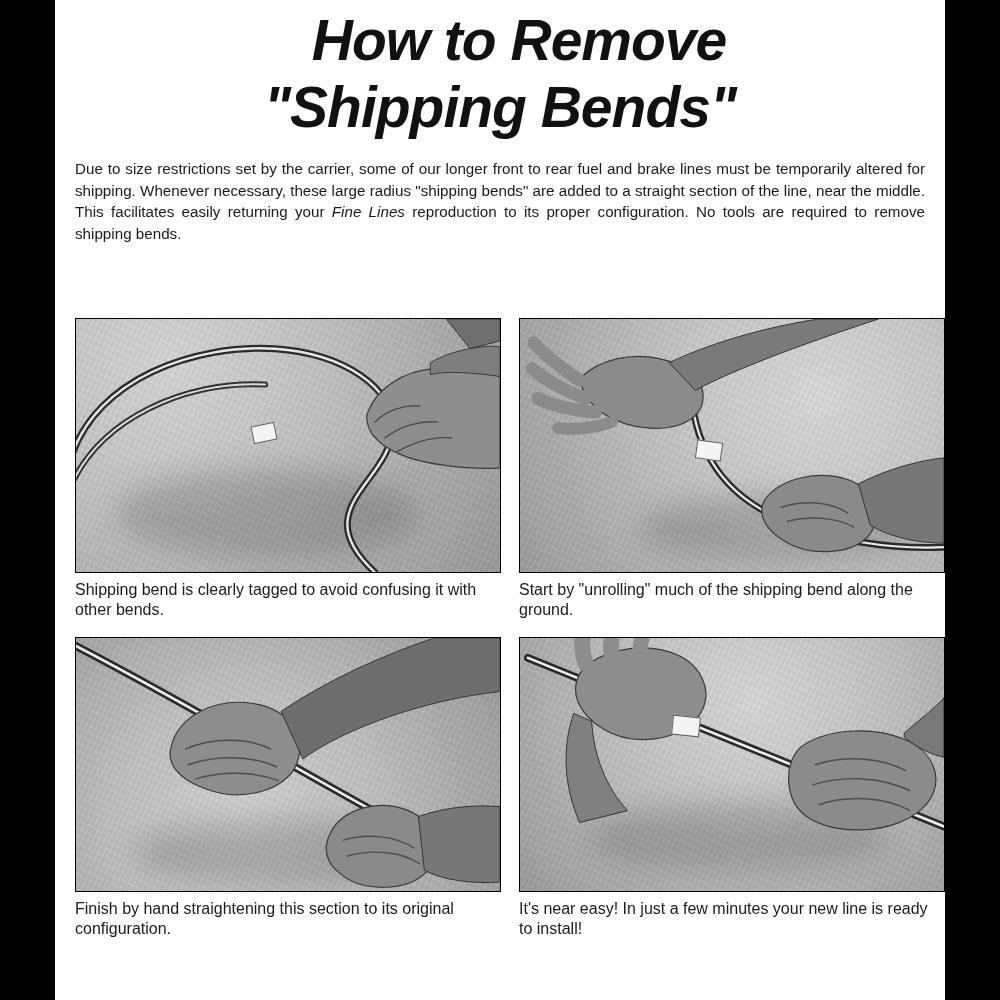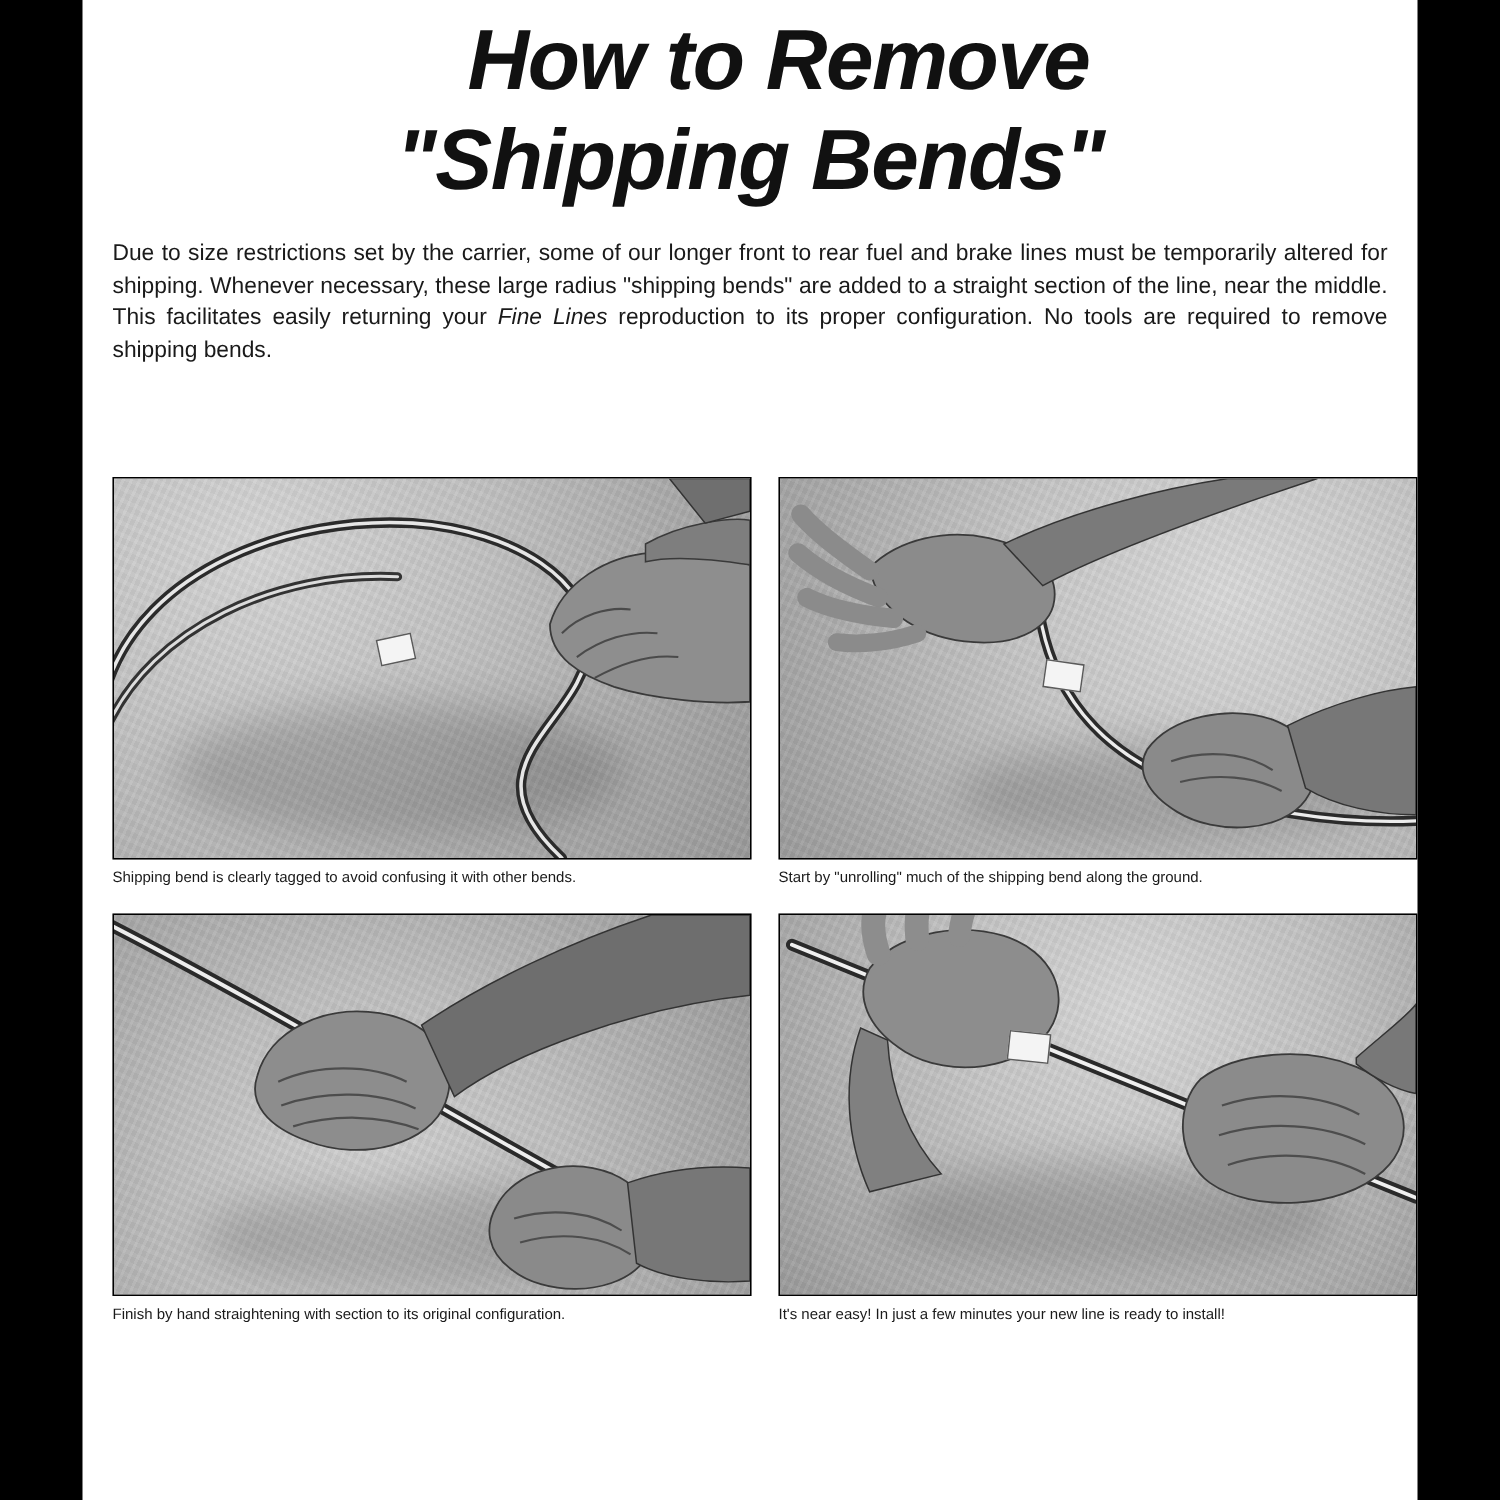--- a/index.html
+++ b/index.html
@@ -90,21 +90,21 @@
     position: relative;
     width: 426px;
     height: 255px;
     overflow: hidden;
     border: 1px solid #000;
     box-sizing: border-box;
     background: #b9b9b9;
   }
   .caption {
     margin-top: 7px;
-    font-size: 10px;
+    font-size: 16px;
     line-height: 1.28;
     color: #1a1a1a;
     font-family: "Liberation Sans", sans-serif;
   }
 
   
   .bg-a {
     position: absolute;
     inset: 0;
     background:
@@ -252,21 +252,21 @@
               <path d="M 112 128 C 140 118, 176 118, 202 130" fill="none" stroke="#4d4d4d" stroke-width="1.5"></path>
               <path d="M 120 142 C 146 134, 178 134, 204 144" fill="none" stroke="#4d4d4d" stroke-width="1.5"></path>
               <path d="M 206 74 C 250 44, 306 18, 360 0 L 426 0 L 426 54 C 350 62, 268 92, 228 122 Z" fill="#6e6e6e" stroke="#333" stroke-width="1"></path>
 
               <path d="M 256 196 C 268 172, 304 162, 334 174 C 362 186, 370 216, 352 236 C 332 256, 288 256, 266 238 C 250 226, 248 210, 256 196 Z" fill="#8a8a8a" stroke="#3a3a3a" stroke-width="1.2"></path>
               <path d="M 268 204 C 294 196, 322 200, 340 212" fill="none" stroke="#4d4d4d" stroke-width="1.4"></path>
               <path d="M 272 220 C 300 212, 328 216, 346 228" fill="none" stroke="#4d4d4d" stroke-width="1.4"></path>
               <path d="M 344 180 C 372 170, 400 168, 426 170 L 426 246 C 398 248, 368 244, 350 234 Z" fill="#777" stroke="#333" stroke-width="1"></path>
             </svg>
           </div>
-          <div class="caption">Finish by hand straightening with section to its original configuration.</div>
+          <div class="caption">Finish by hand straightening this section to its original configuration.</div>
         </div>
 
         <div class="cell">
           <div class="photo">
             <div class="bg-d"></div>
             <div class="tex"></div>
             <div class="shadowpatch" style="left:70px; top:165px; width:300px; height:70px;"></div>
 
             <svg class="lineart" viewBox="0 0 426 255" preserveAspectRatio="none">
 

